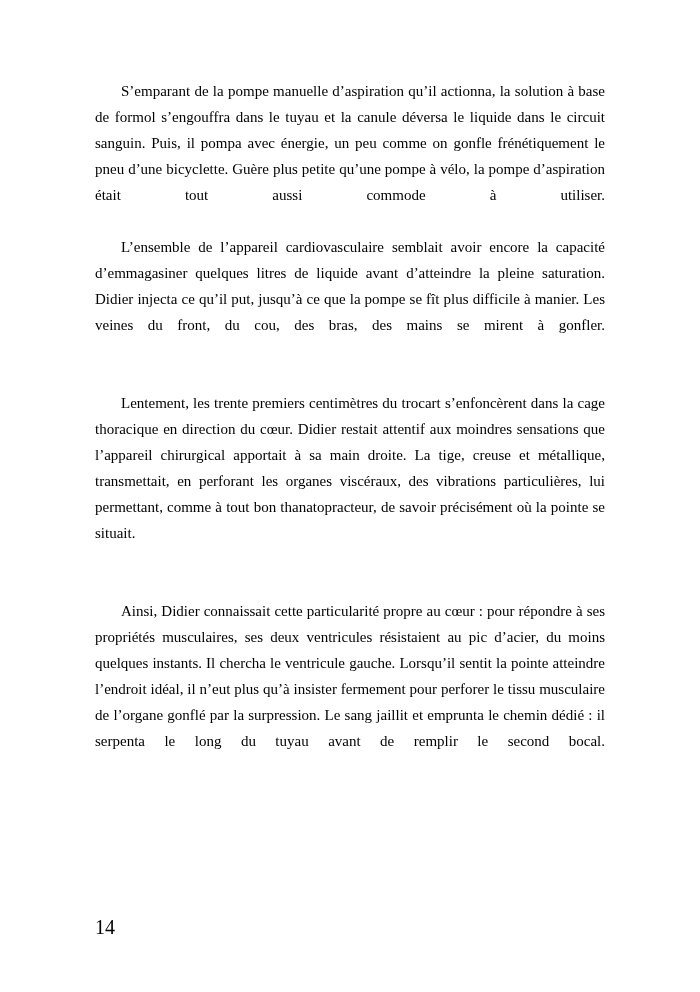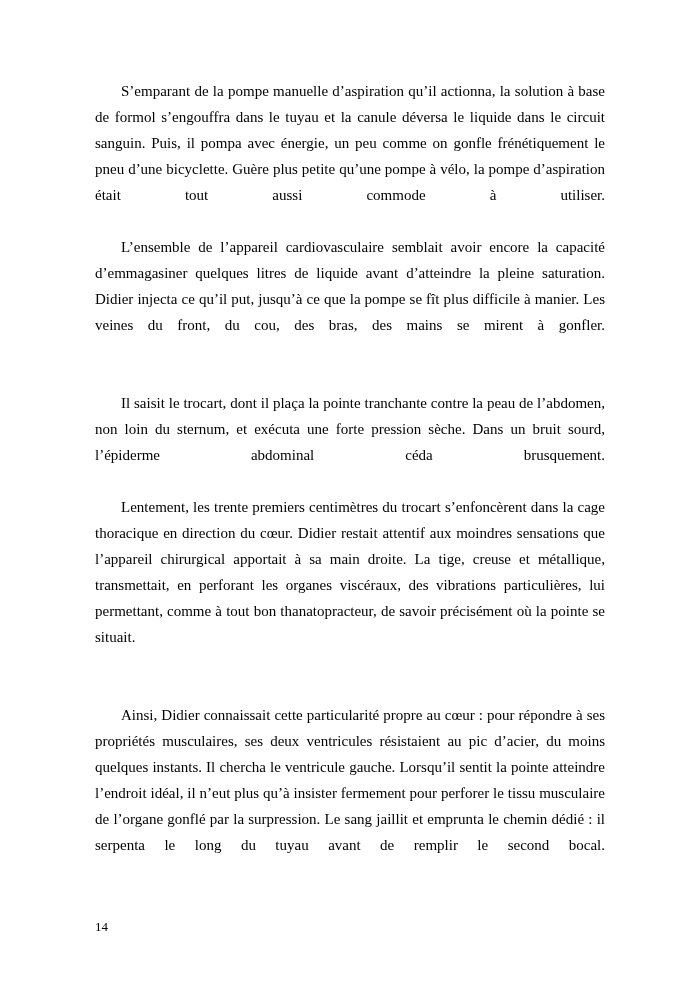--- a/index.html
+++ b/index.html
@@ -41,41 +41,40 @@
   .block {
     margin: 0 0 0 0;
   }
   .block + .block {
     margin-top: 26px;
   }
   .page-number {
     position: absolute;
     left: 95px;
     top: 914px;
-    font-size: 13px;
+    font-size: 20px;
     line-height: 26px;
     font-family: "Liberation Serif", "DejaVu Serif", serif;
     color: #000000;
     text-align: right;
   }
 </style>
 </head>
 <body>
 
 <div class="page">
 
   <div class="text-column">
 
     <div class="block">
       <p class="para">S’emparant de la pompe manuelle d’aspiration qu’il actionna, la solution à base de formol s’engouffra dans le tuyau et la canule déversa le liquide dans le circuit sanguin. Puis, il pompa avec énergie, un peu comme on gonfle frénétiquement le pneu d’une bicyclette. Guère plus petite qu’une pompe à vélo, la pompe d’aspiration était tout aussi commode à utiliser.</p>
       <p class="para">L’ensemble de l’appareil cardiovasculaire semblait avoir encore la capacité d’emmagasiner quelques litres de liquide avant d’atteindre la pleine saturation. Didier injecta ce qu’il put, jusqu’à ce que la pompe se fît plus difficile à manier. Les veines du front, du cou, des bras, des mains se mirent à gonfler.</p>
     </div>
 
     <div class="block">
-      <p class="para">Il saisit le trocart, dont il plaça la pointe tranchante contre la peau de l’abdomen, non loin du sternum, et exécuta une forte pression sèche. Dans un bruit sourd, l’épiderme abdominal céda brusquement.</p>
       <p class="para">Lentement, les trente premiers centimètres du trocart s’enfoncèrent dans la cage thoracique en direction du cœur. Didier restait attentif aux moindres sensations que l’appareil chirurgical apportait à sa main droite. La tige, creuse et métallique, transmettait, en perforant les organes viscéraux, des vibrations particulières, lui permettant, comme à tout bon thanatopracteur, de savoir précisément où la pointe se situait.</p>
     </div>
 
     <div class="block">
       <p class="para">Ainsi, Didier connaissait cette particularité propre au cœur : pour répondre à ses propriétés musculaires, ses deux ventricules résistaient au pic d’acier, du moins quelques instants. Il chercha le ventricule gauche. Lorsqu’il sentit la pointe atteindre l’endroit idéal, il n’eut plus qu’à insister fermement pour perforer le tissu musculaire de l’organe gonflé par la surpression. Le sang jaillit et emprunta le chemin dédié : il serpenta le long du tuyau avant de remplir le second bocal.</p>
     </div>
 
   </div>
 
   <div class="page-number">14</div>

